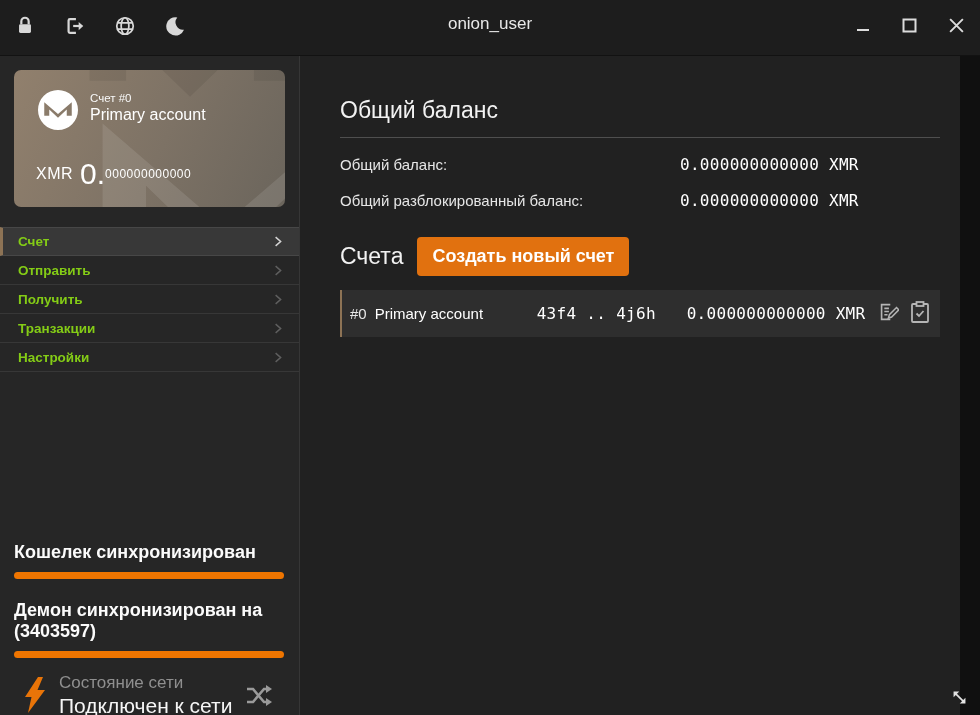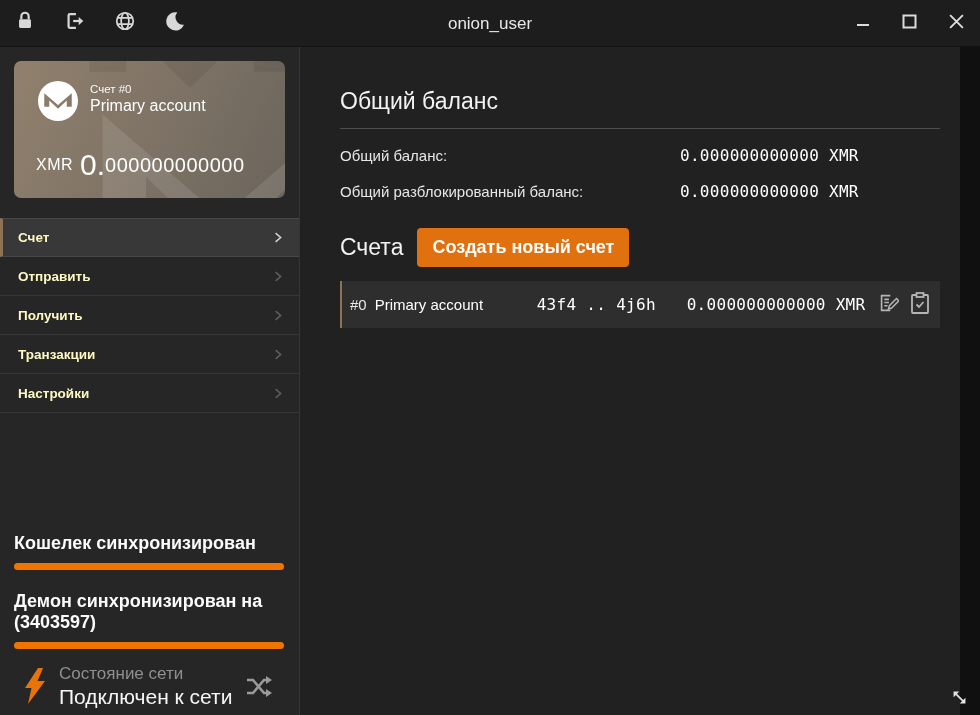--- a/index.html
+++ b/index.html
@@ -4,21 +4,21 @@
 <style>
   * { margin:0; padding:0; box-sizing:border-box; }
   html,body { background:#000; }
   .window {
     width:980px; height:715px; position:relative; overflow:hidden;
     background:#212121; color:#fff;
     font-family:"Liberation Sans", sans-serif;
   }
   
   .topbar {
-    height:47px; background:#1d1d1d; border-bottom:1px solid #121212;
+    height:56px; background:#1d1d1d; border-bottom:1px solid #121212;
     display:flex; align-items:center; position:relative;
   }
   .topbar-icons { display:flex; height:100%; }
   .icon-btn {
     width:50px; height:100%; display:flex; align-items:center; justify-content:center;
     cursor:pointer;
   }
   .title {
     position:absolute; left:0; right:0; top:0; height:47px; line-height:47px;
     text-align:center; font-size:17px; color:#e8e8e8; pointer-events:none;
@@ -40,27 +40,27 @@
   }
   .card .wm1 { position:absolute; right:-62px; top:48px; opacity:.10; }
   .card .wm2 { position:absolute; right:-10px; top:-92px; opacity:.07; }
   .card-top { position:absolute; left:24px; top:20px; display:flex; }
   .card-top-text { margin-left:12px; padding-top:2px; }
   .card-acc-label { font-size:11.5px; color:#fafafa; }
   .card-acc-name { font-size:16px; color:#ffffff; margin-top:2px; }
   .card-balance { position:absolute; left:22px; bottom:16px; display:flex; align-items:center; }
   .card-cur { font-size:16px; letter-spacing:.5px; }
   .card-whole { font-size:30px; font-weight:400; margin-left:7px; }
-  .card-frac { font-size:20px; letter-spacing:.5px; }
+  .card-frac { font-size:12px; letter-spacing:.5px; }
 
   
   .menu { margin-top:20px; }
   .menu-item {
-    height:39px; display:flex; align-items:center; padding:0 14px 0 18px;
-    font-size:13.5px; font-weight:bold; color:#fef9c3; cursor:pointer;
+    height:29px; display:flex; align-items:center; padding:0 14px 0 18px;
+    font-size:13.5px; font-weight:bold; color:#84cc16; cursor:pointer;
     border-bottom:1px solid rgba(255,255,255,.08);
   }
   .menu-item:first-child { border-top:1px solid rgba(255,255,255,.08); }
   .menu-item.active { background:#383838; border-left:3px solid #8d7355; padding-left:15px; }
   .chev { margin-left:auto; color:#5f5f5f; display:flex; }
   .menu-item.active .chev { color:#d5d5d5; }
 
   
   .status { position:absolute; left:14px; right:15px; bottom:2px; }
   .sync-label { font-size:18px; font-weight:bold; color:#fbfbfb; margin-bottom:9px; }

